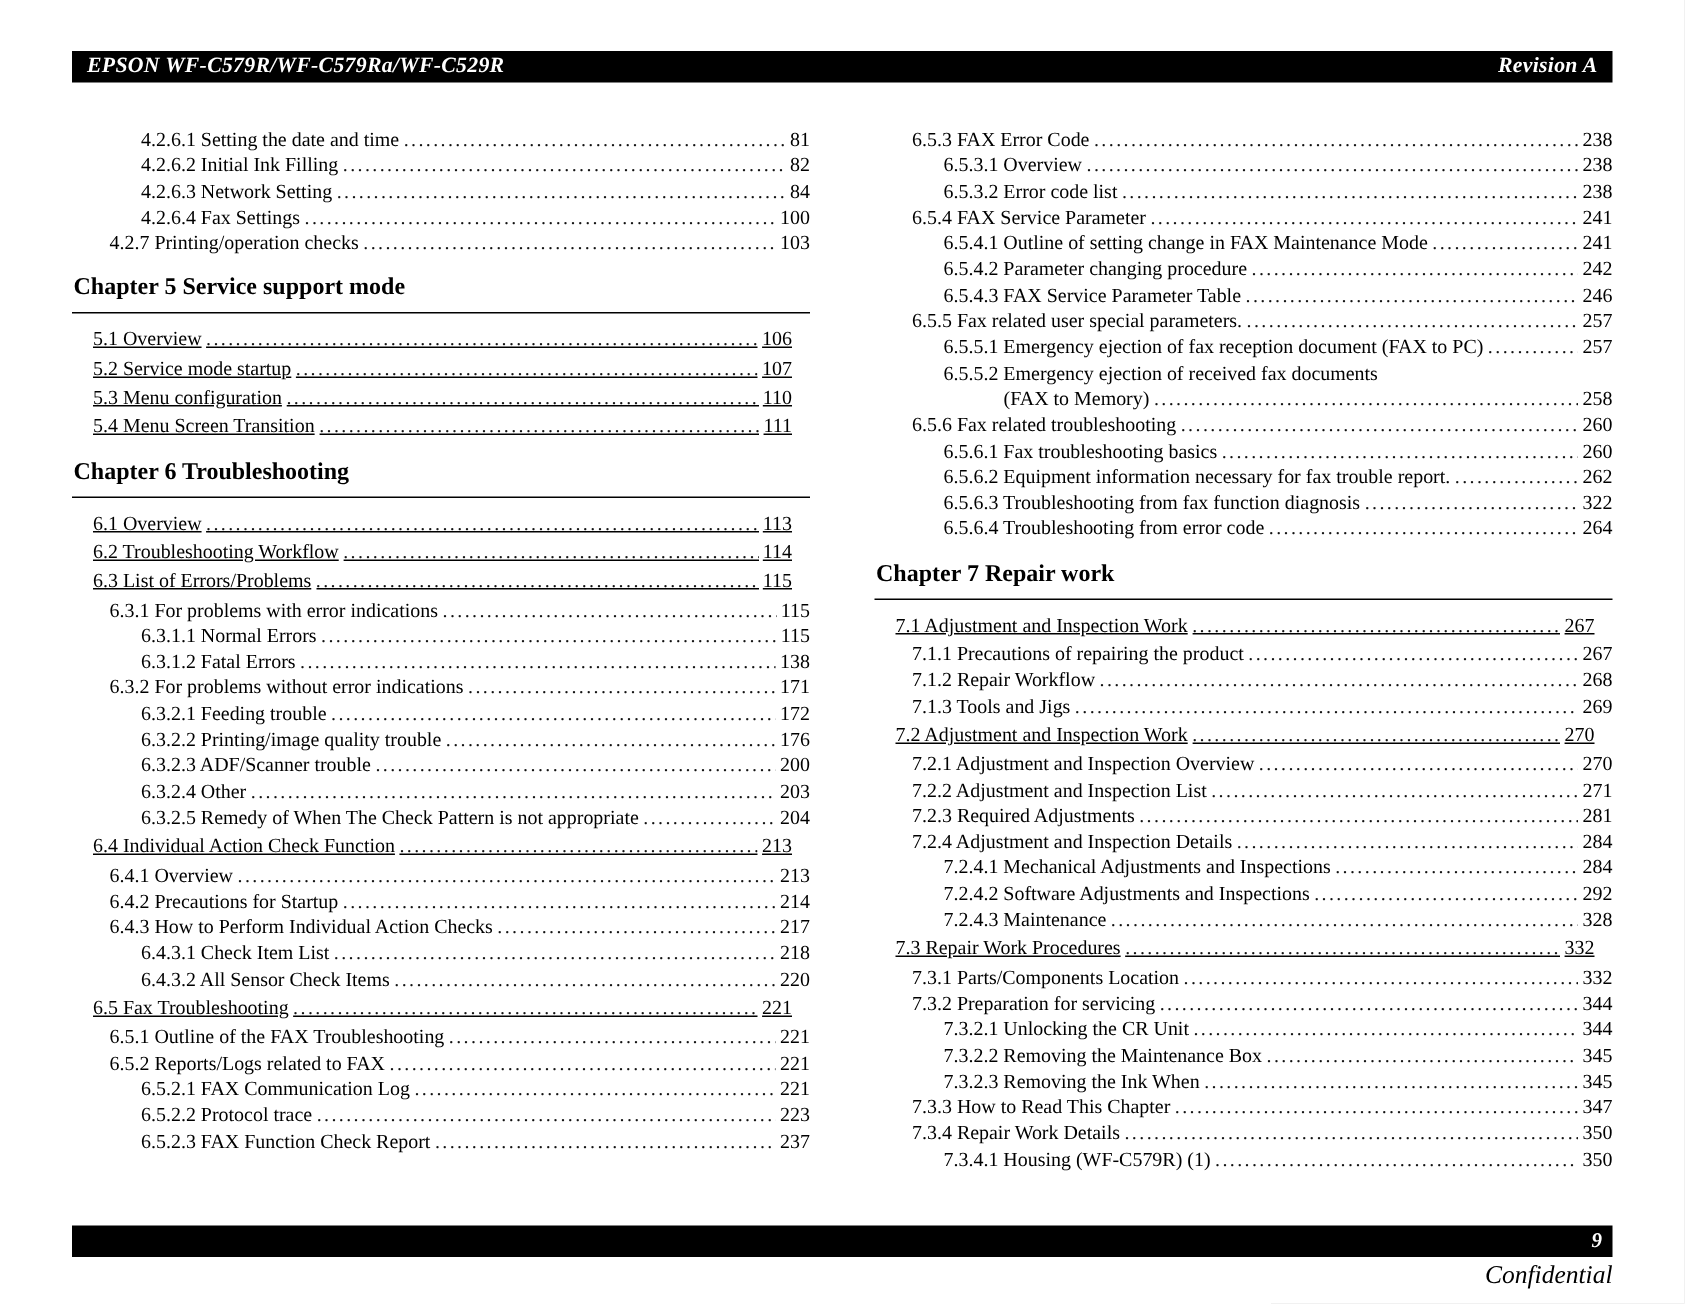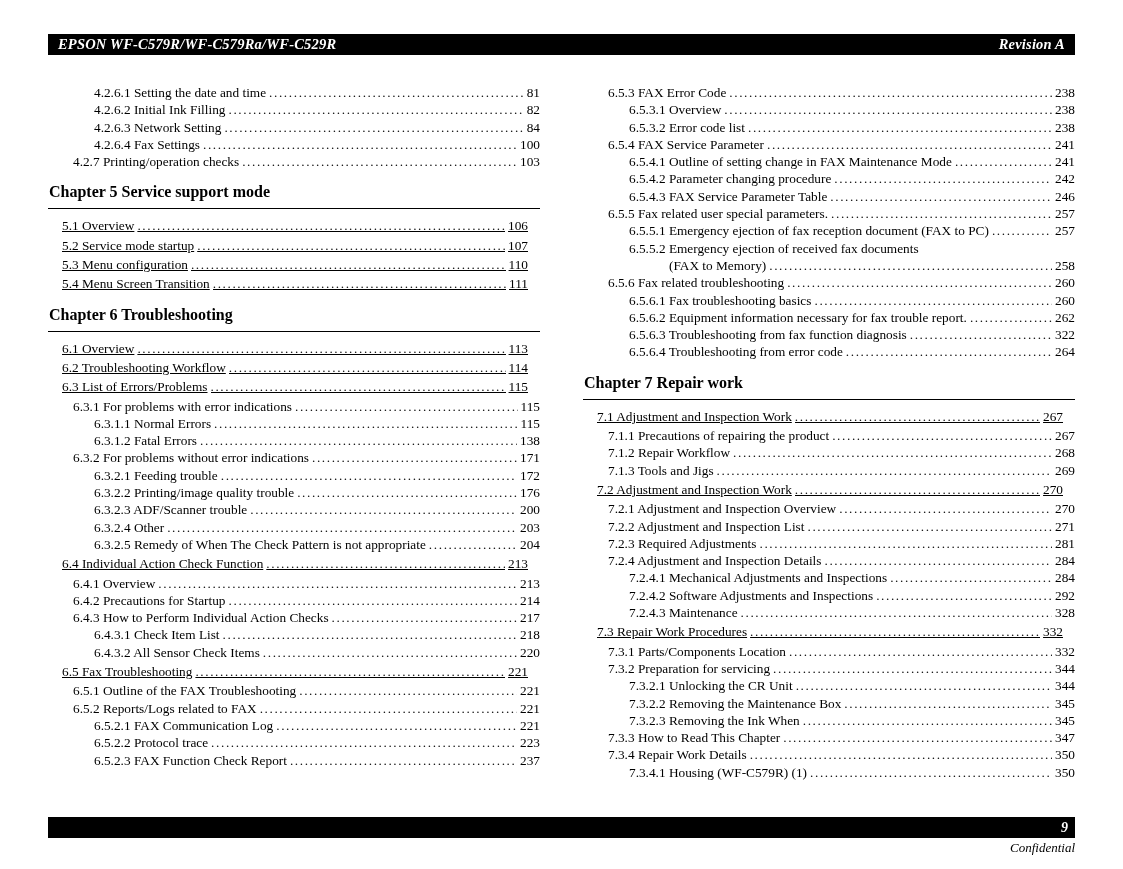--- a/index.html
+++ b/index.html
@@ -76,21 +76,21 @@
     box-sizing: border-box;
     font-weight: bold;
     font-style: italic;
     font-size: 14px;
   }
   .confidential {
     position: absolute;
     right: 48px;
     top: 840px;
     font-style: italic;
-    font-size: 13px;
+    font-size: 17px;
   }
 </style>
 </head>
 <body>
 
 <div class="page">
   <div class="header-bar">
     <span>EPSON WF-C579R/WF-C579Ra/WF-C529R</span>
     <span>Revision A</span>
   </div>

